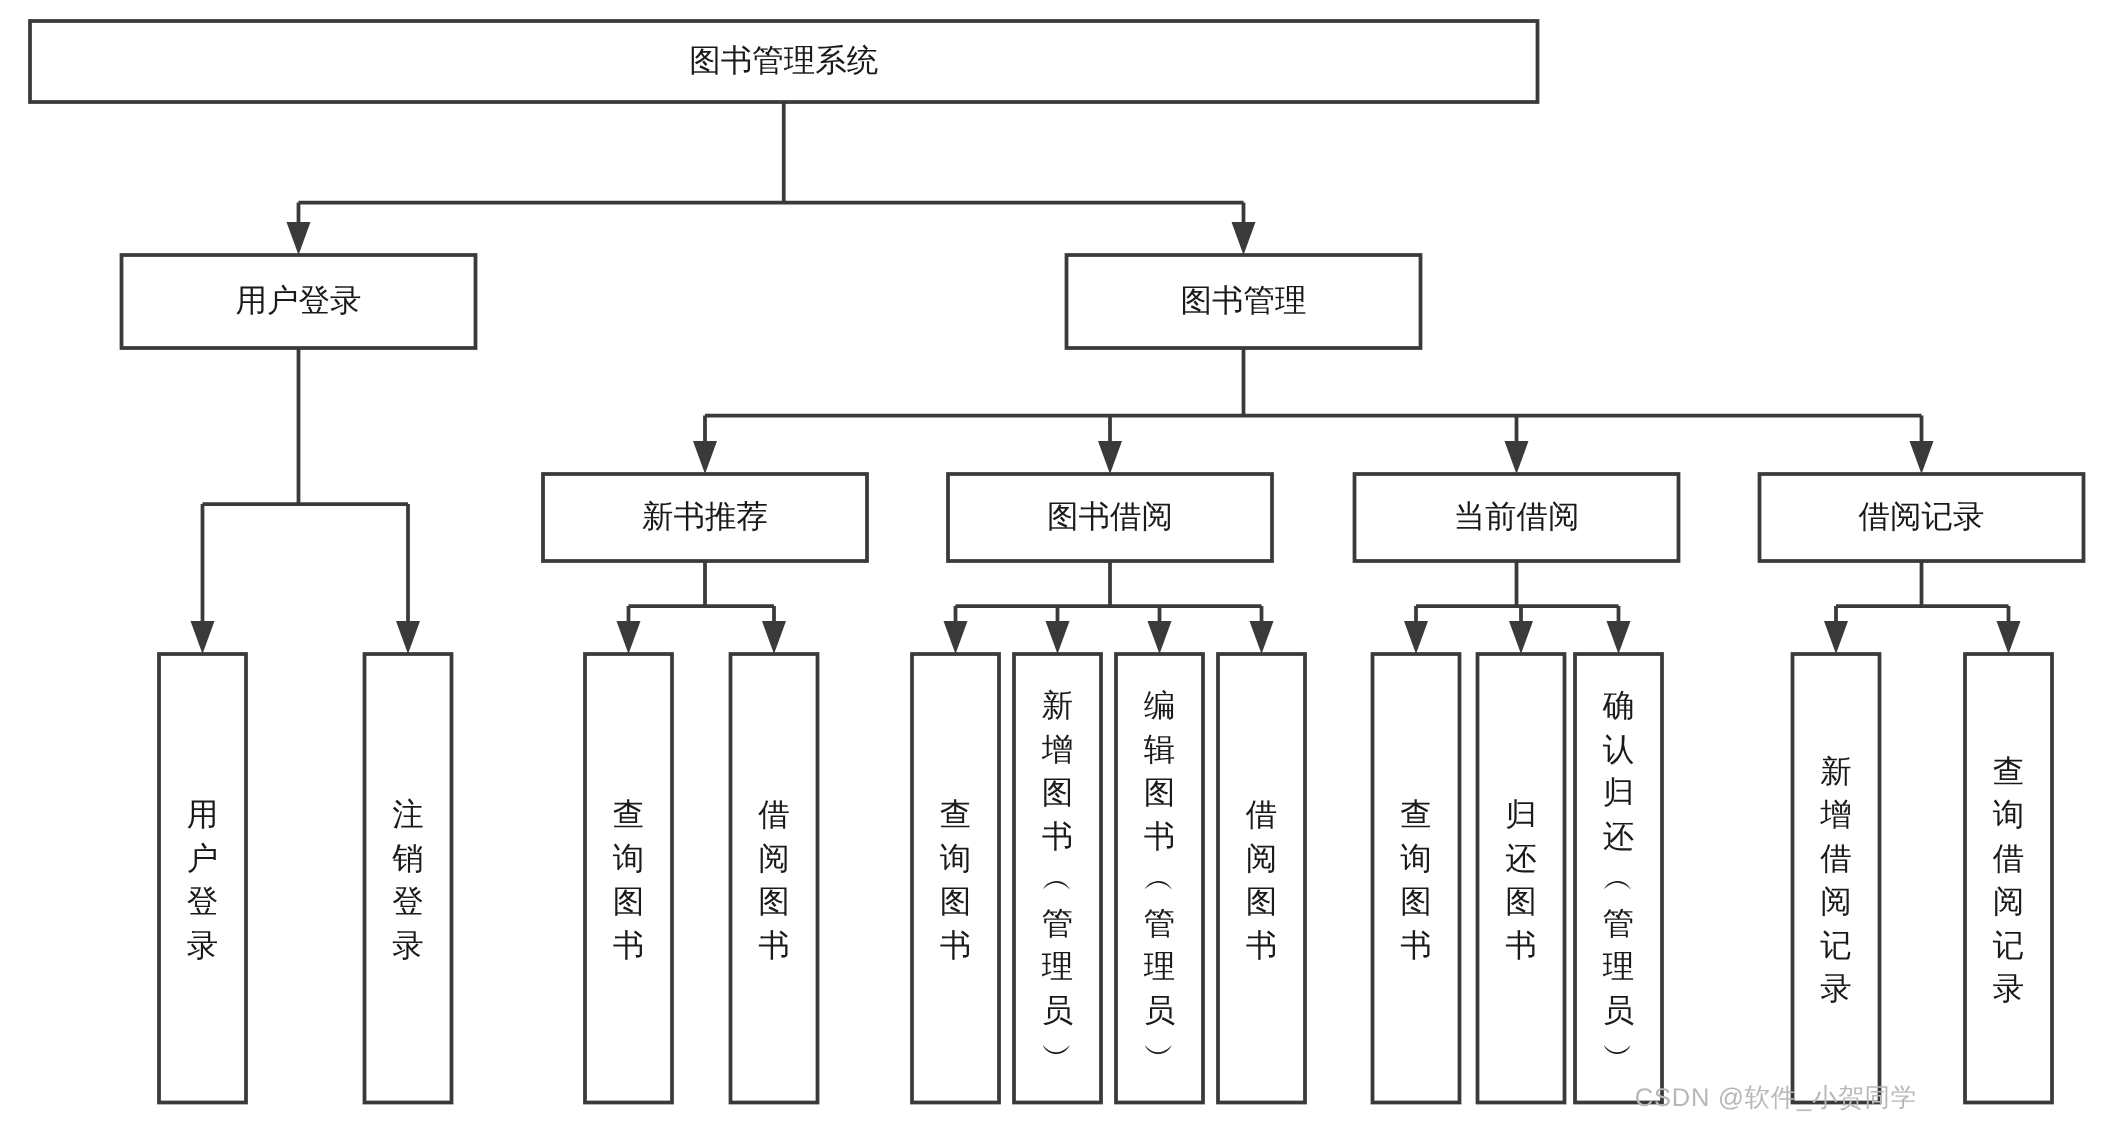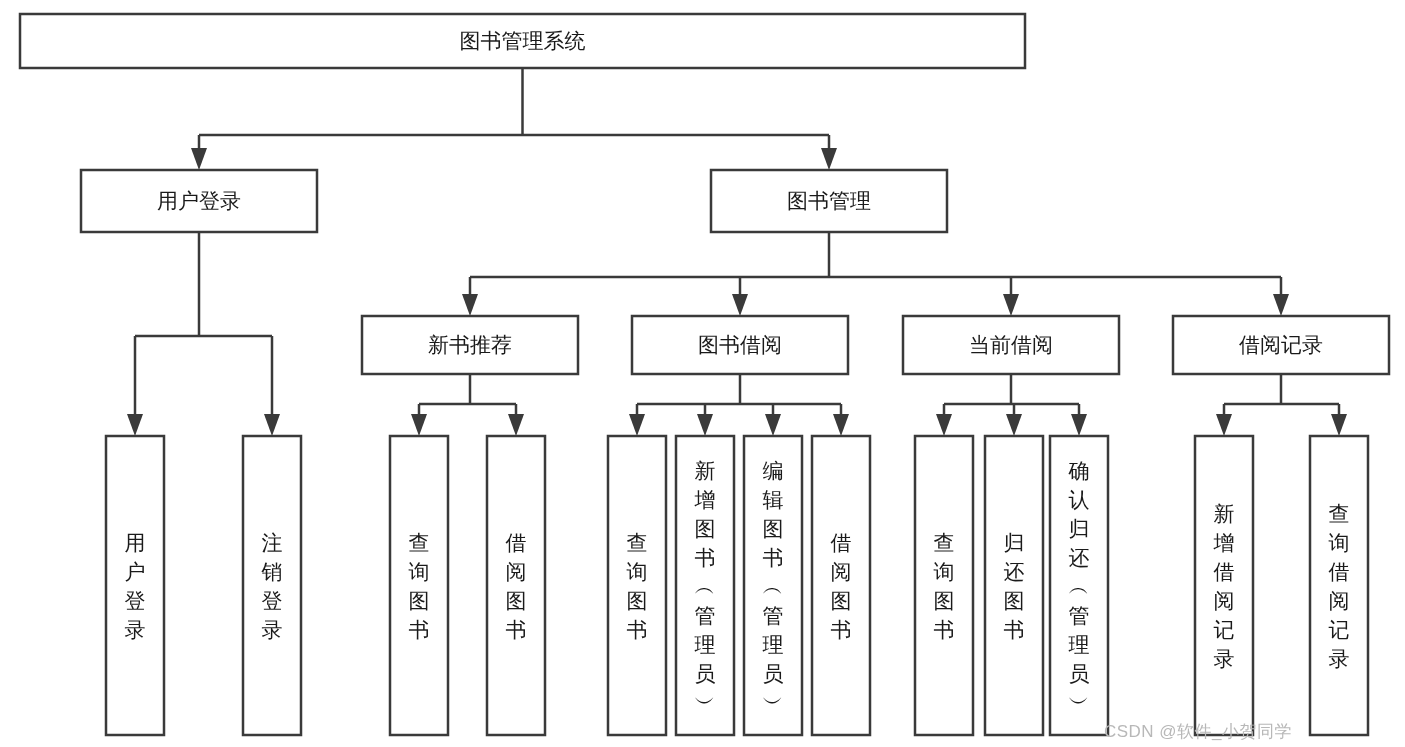--- a/index.html
+++ b/index.html
@@ -50,21 +50,21 @@
     dominant-baseline: middle;
   }
   .node-label-v {
     font-family: "Liberation Sans", "DejaVu Sans", sans-serif;
     font-size: 21px;
     fill: #1a1a1a;
     text-anchor: middle;
   }
   .watermark {
     position: absolute;
-    right: 8px;
+    right: 22px;
     bottom: 4px;
     font-family: "Liberation Sans", "DejaVu Sans", sans-serif;
     font-size: 17px;
     color: #b8b8b8;
     letter-spacing: 0.5px;
     white-space: nowrap;
     user-select: none;
   }
 </style>
 </head>

